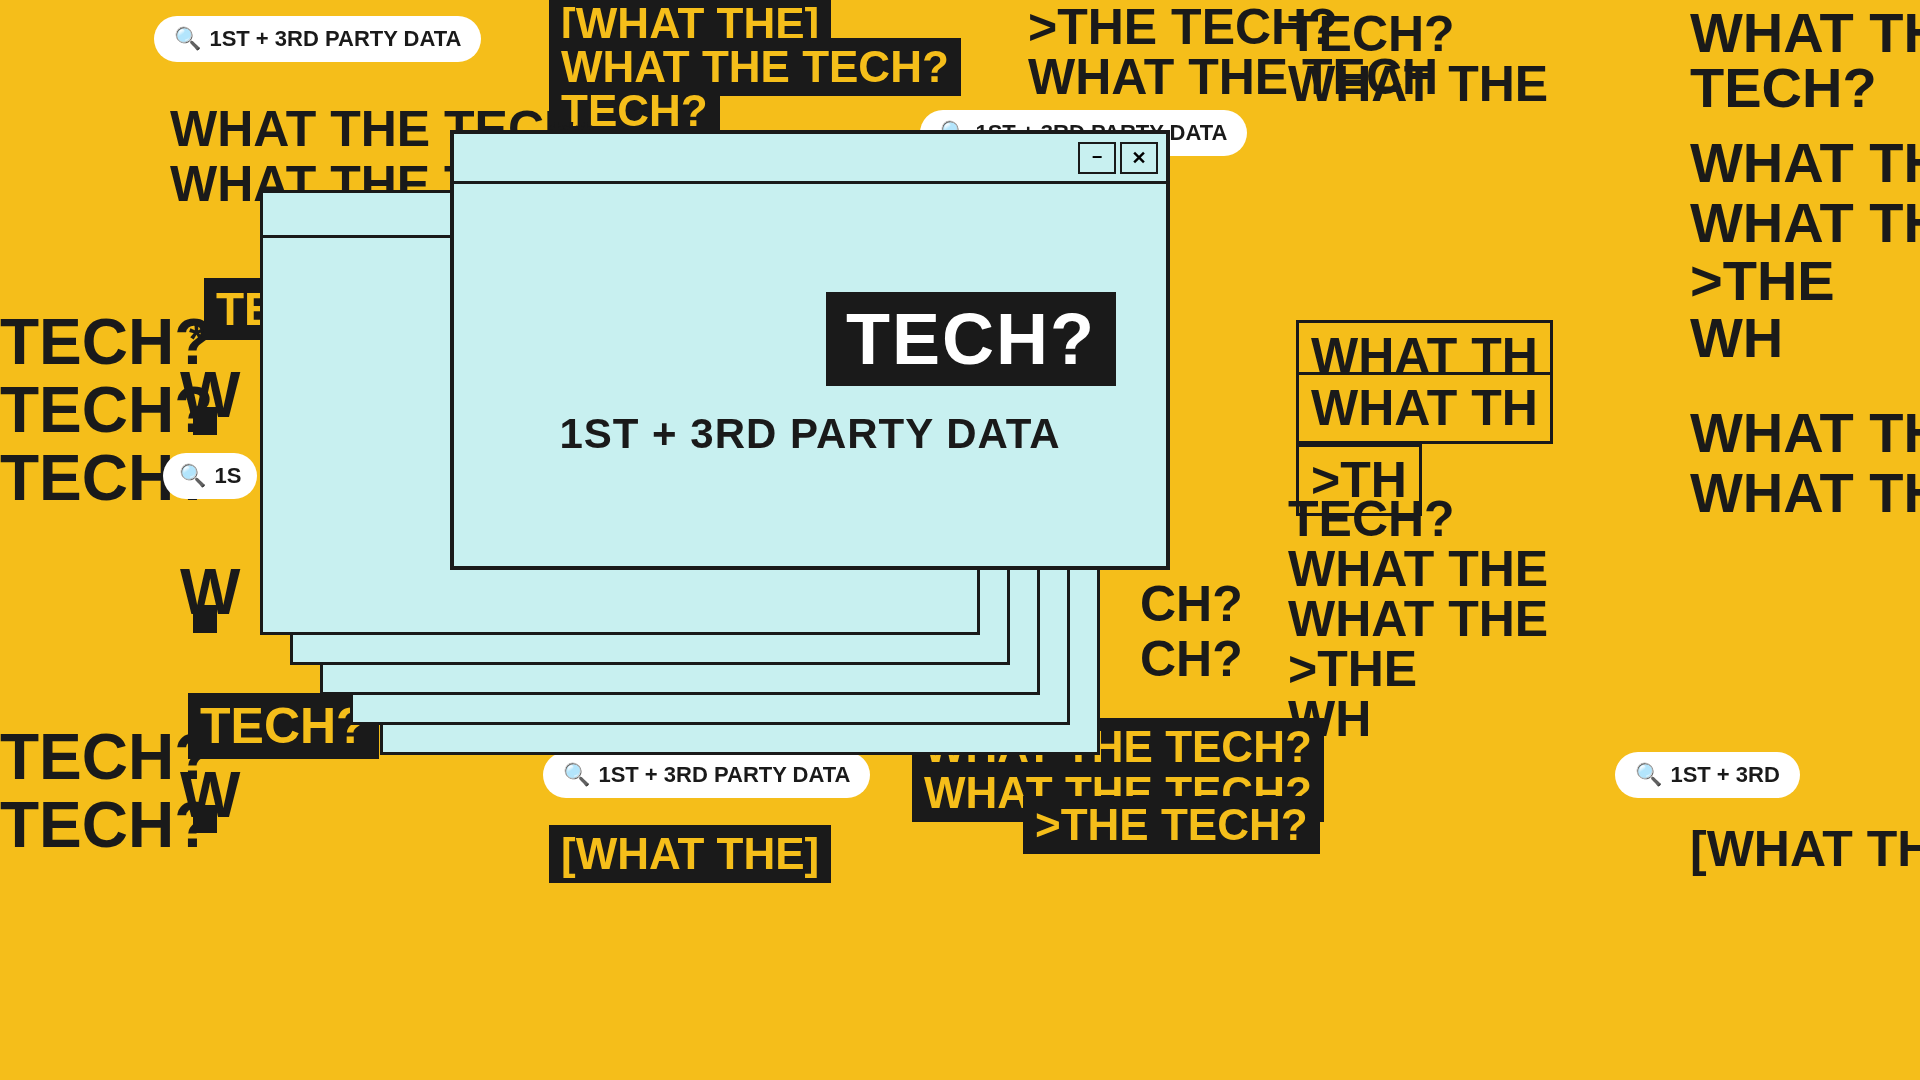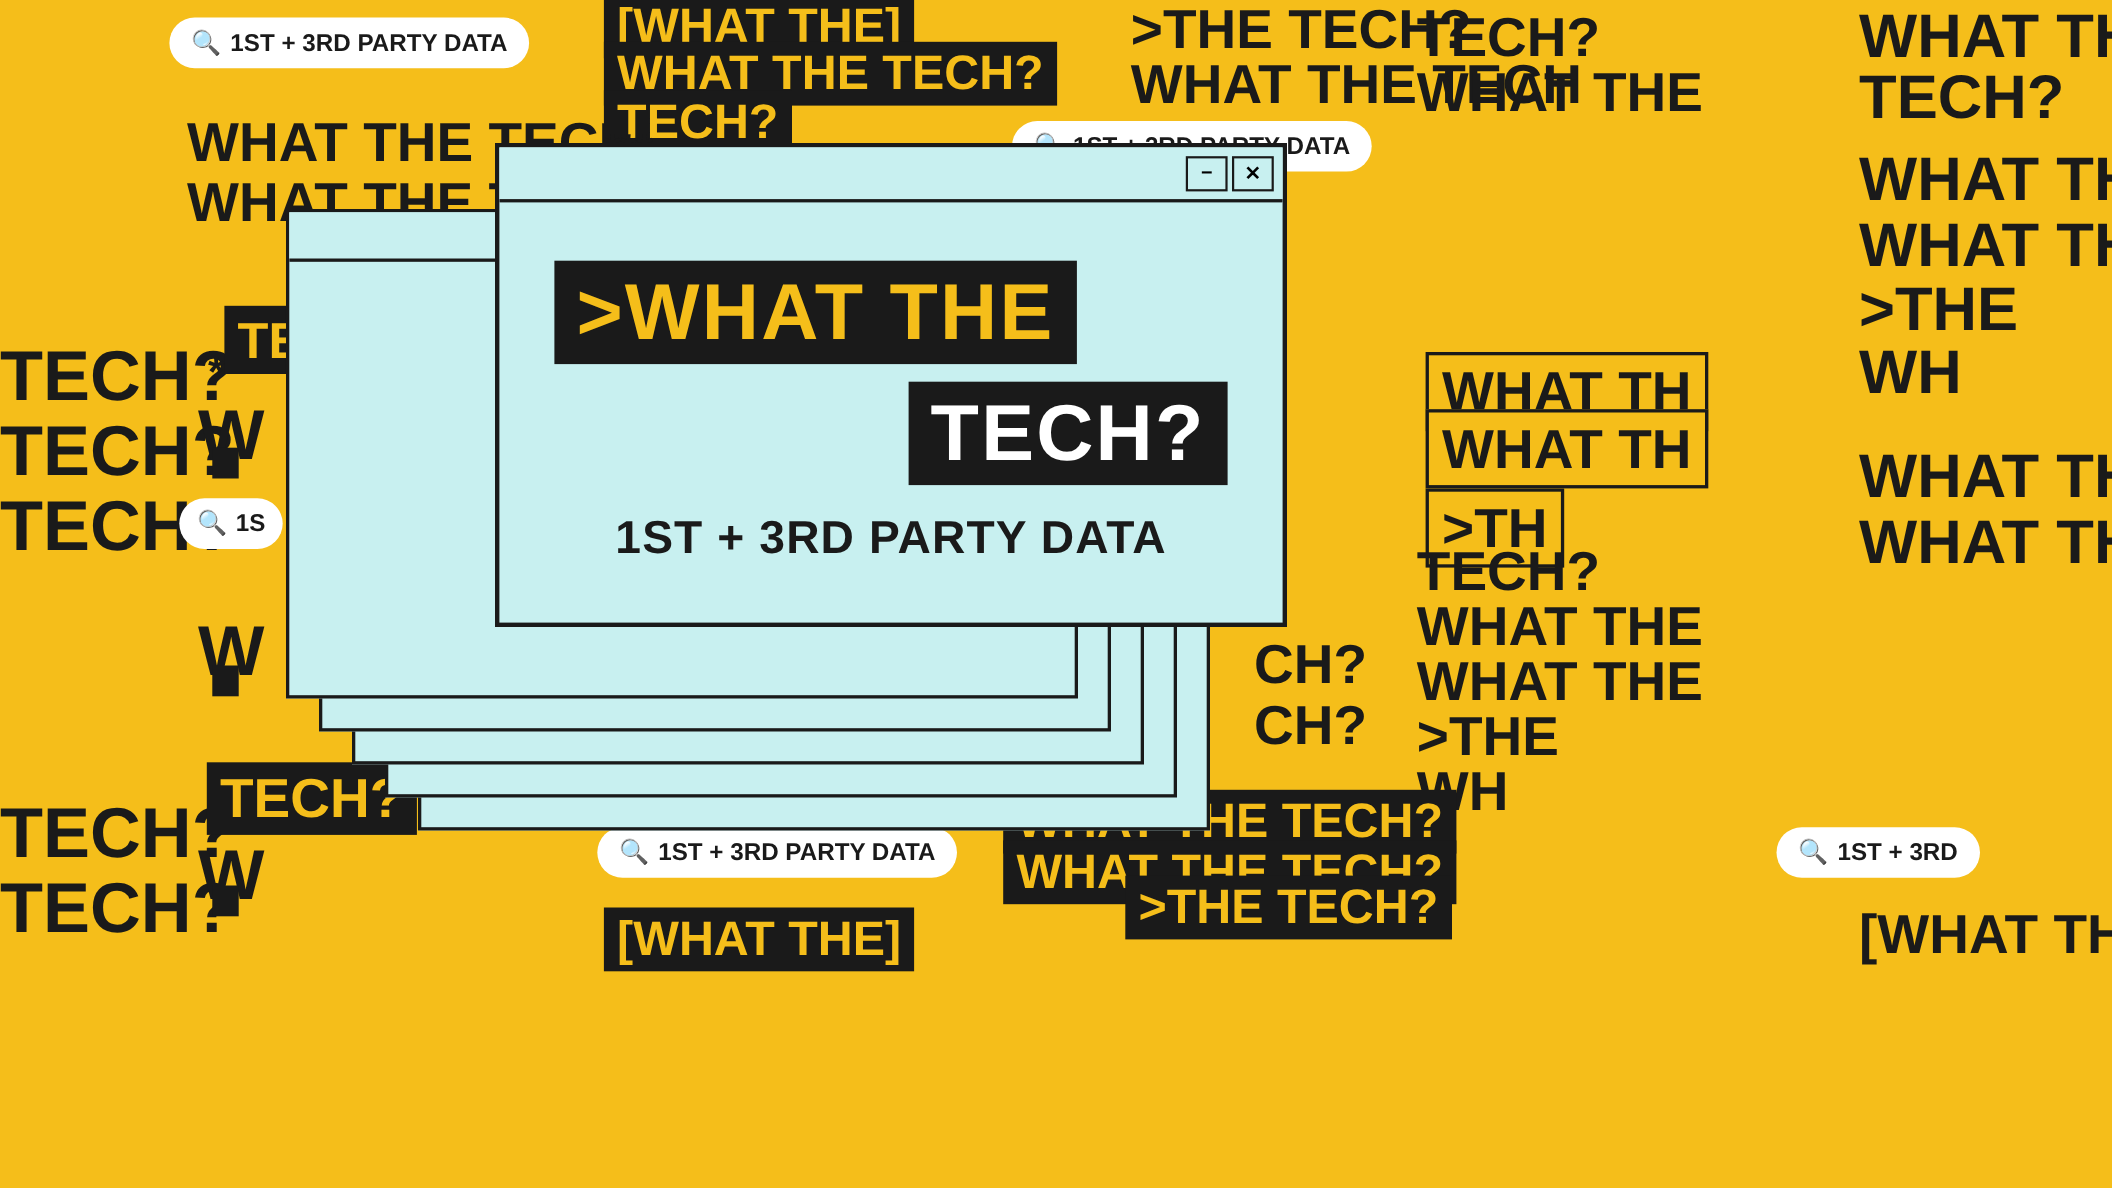--- a/index.html
+++ b/index.html
@@ -284,17 +284,16 @@
     <div class="window-titlebar"></div>
   </div>
 </div>
 
 <div class="window-main">
   <div class="window-titlebar">
     <div class="win-btn">−</div>
     <div class="win-btn">✕</div>
   </div>
   <div class="window-content">
-    <div class="wtt-line1">&gt;WHAT THE</div>
     <div class="wtt-line2">TECH?</div>
     <div class="wtt-subtitle">1ST + 3RD PARTY DATA</div>
   </div>
 </div>
 
 </body></html>

